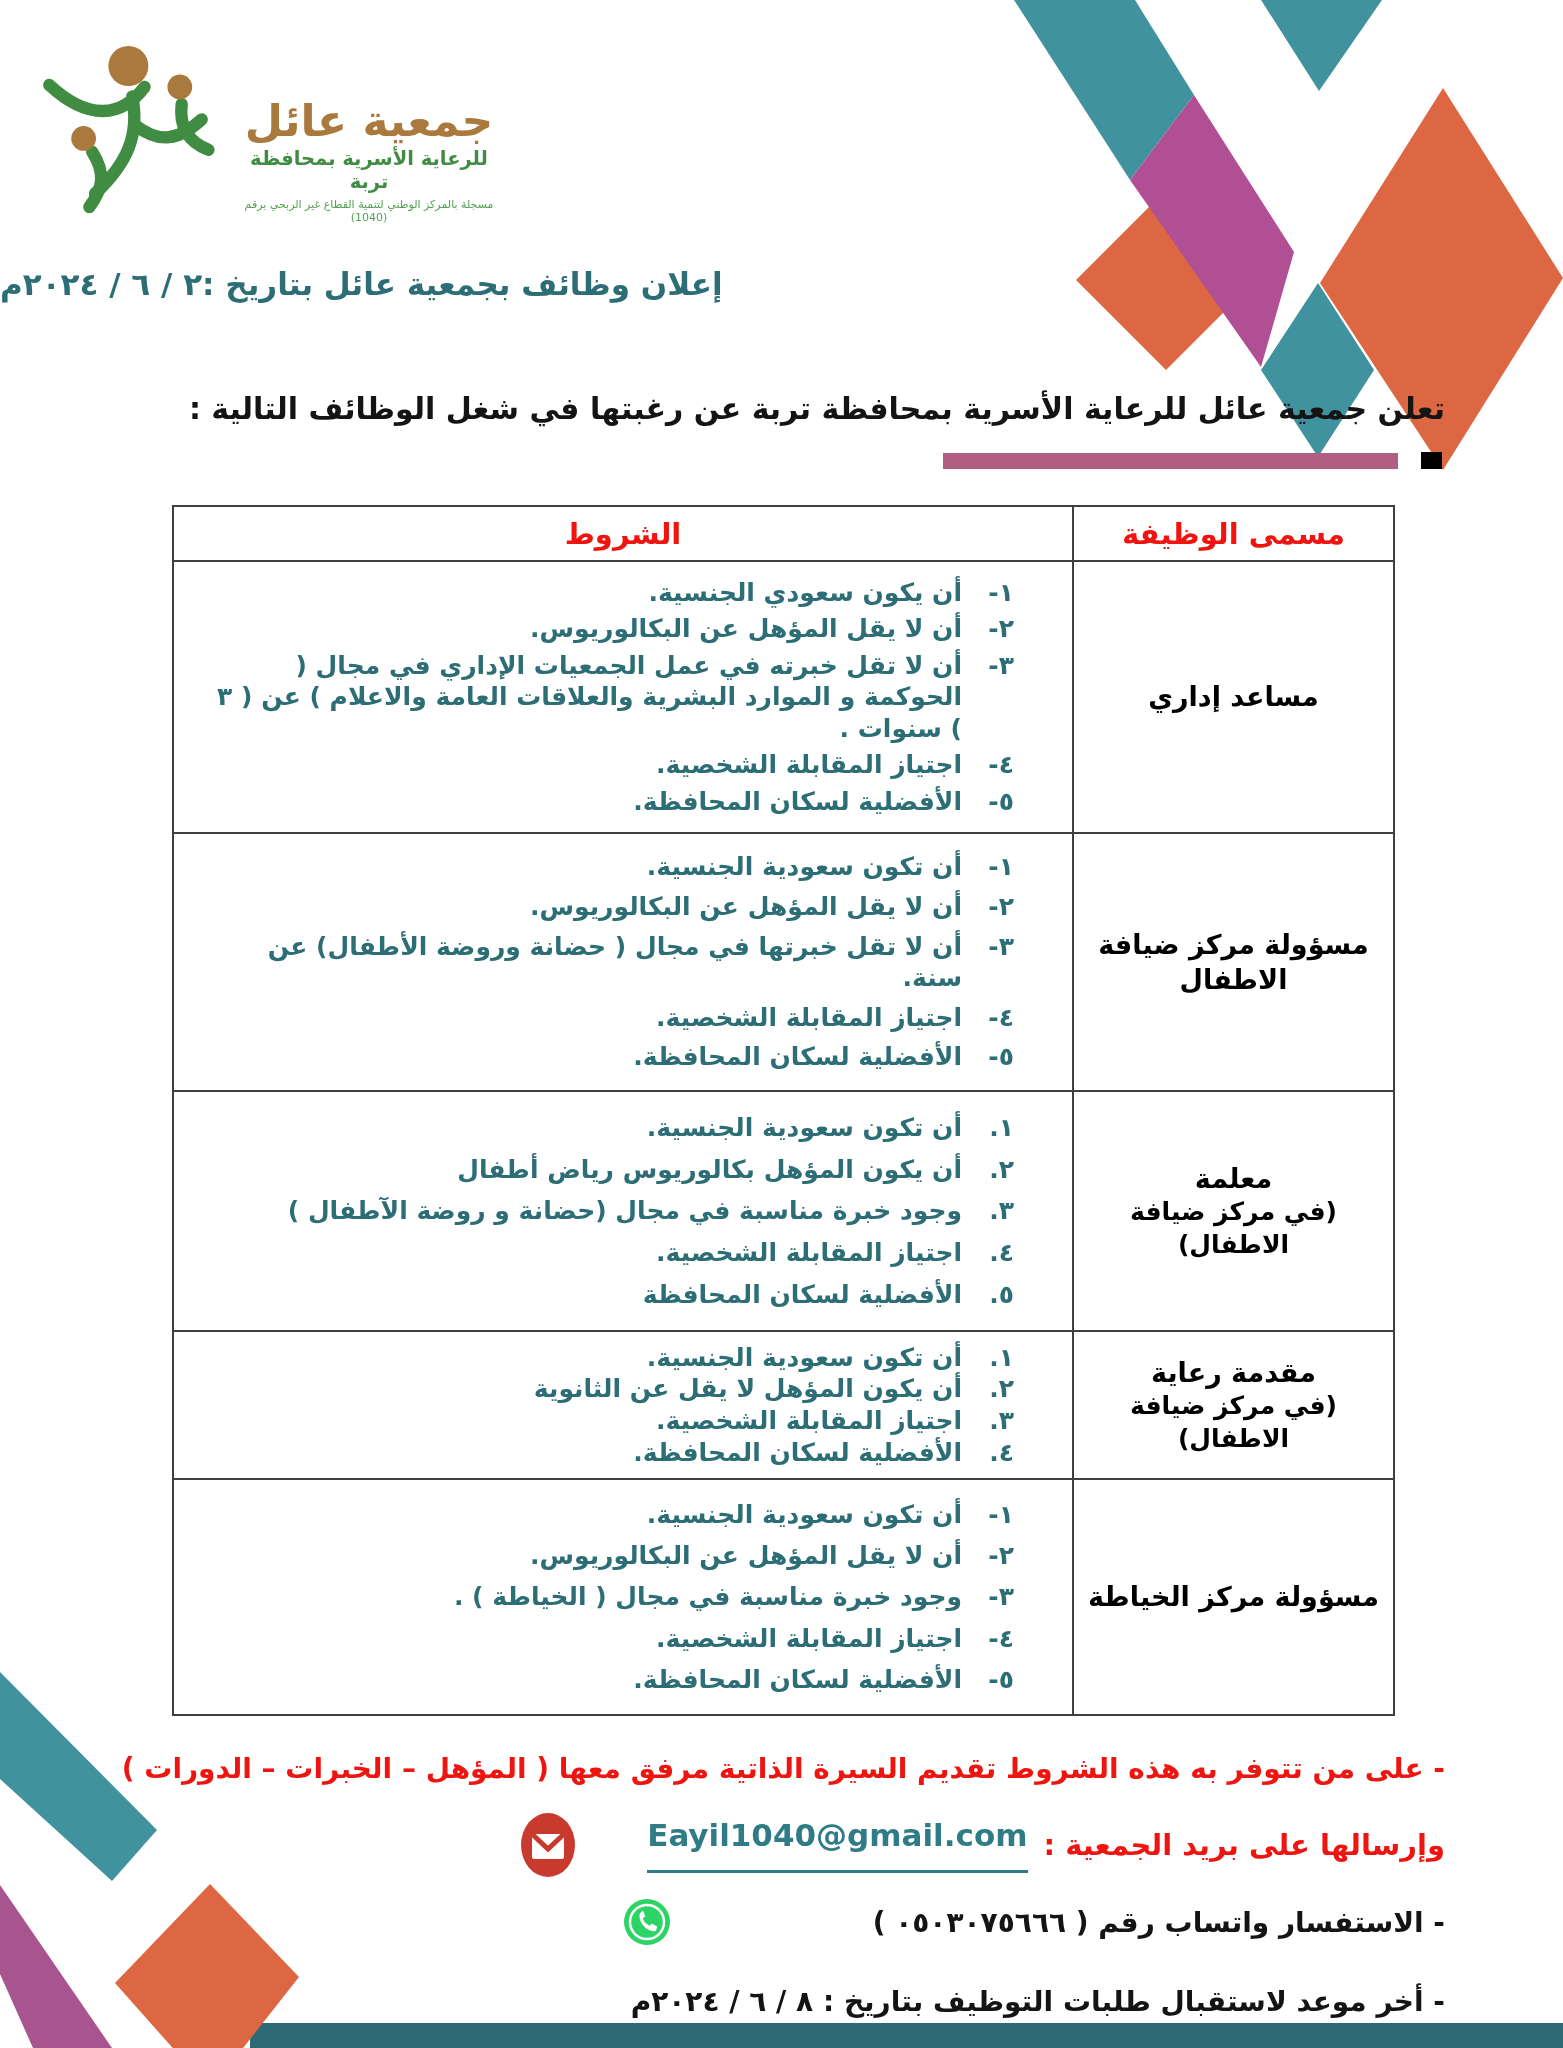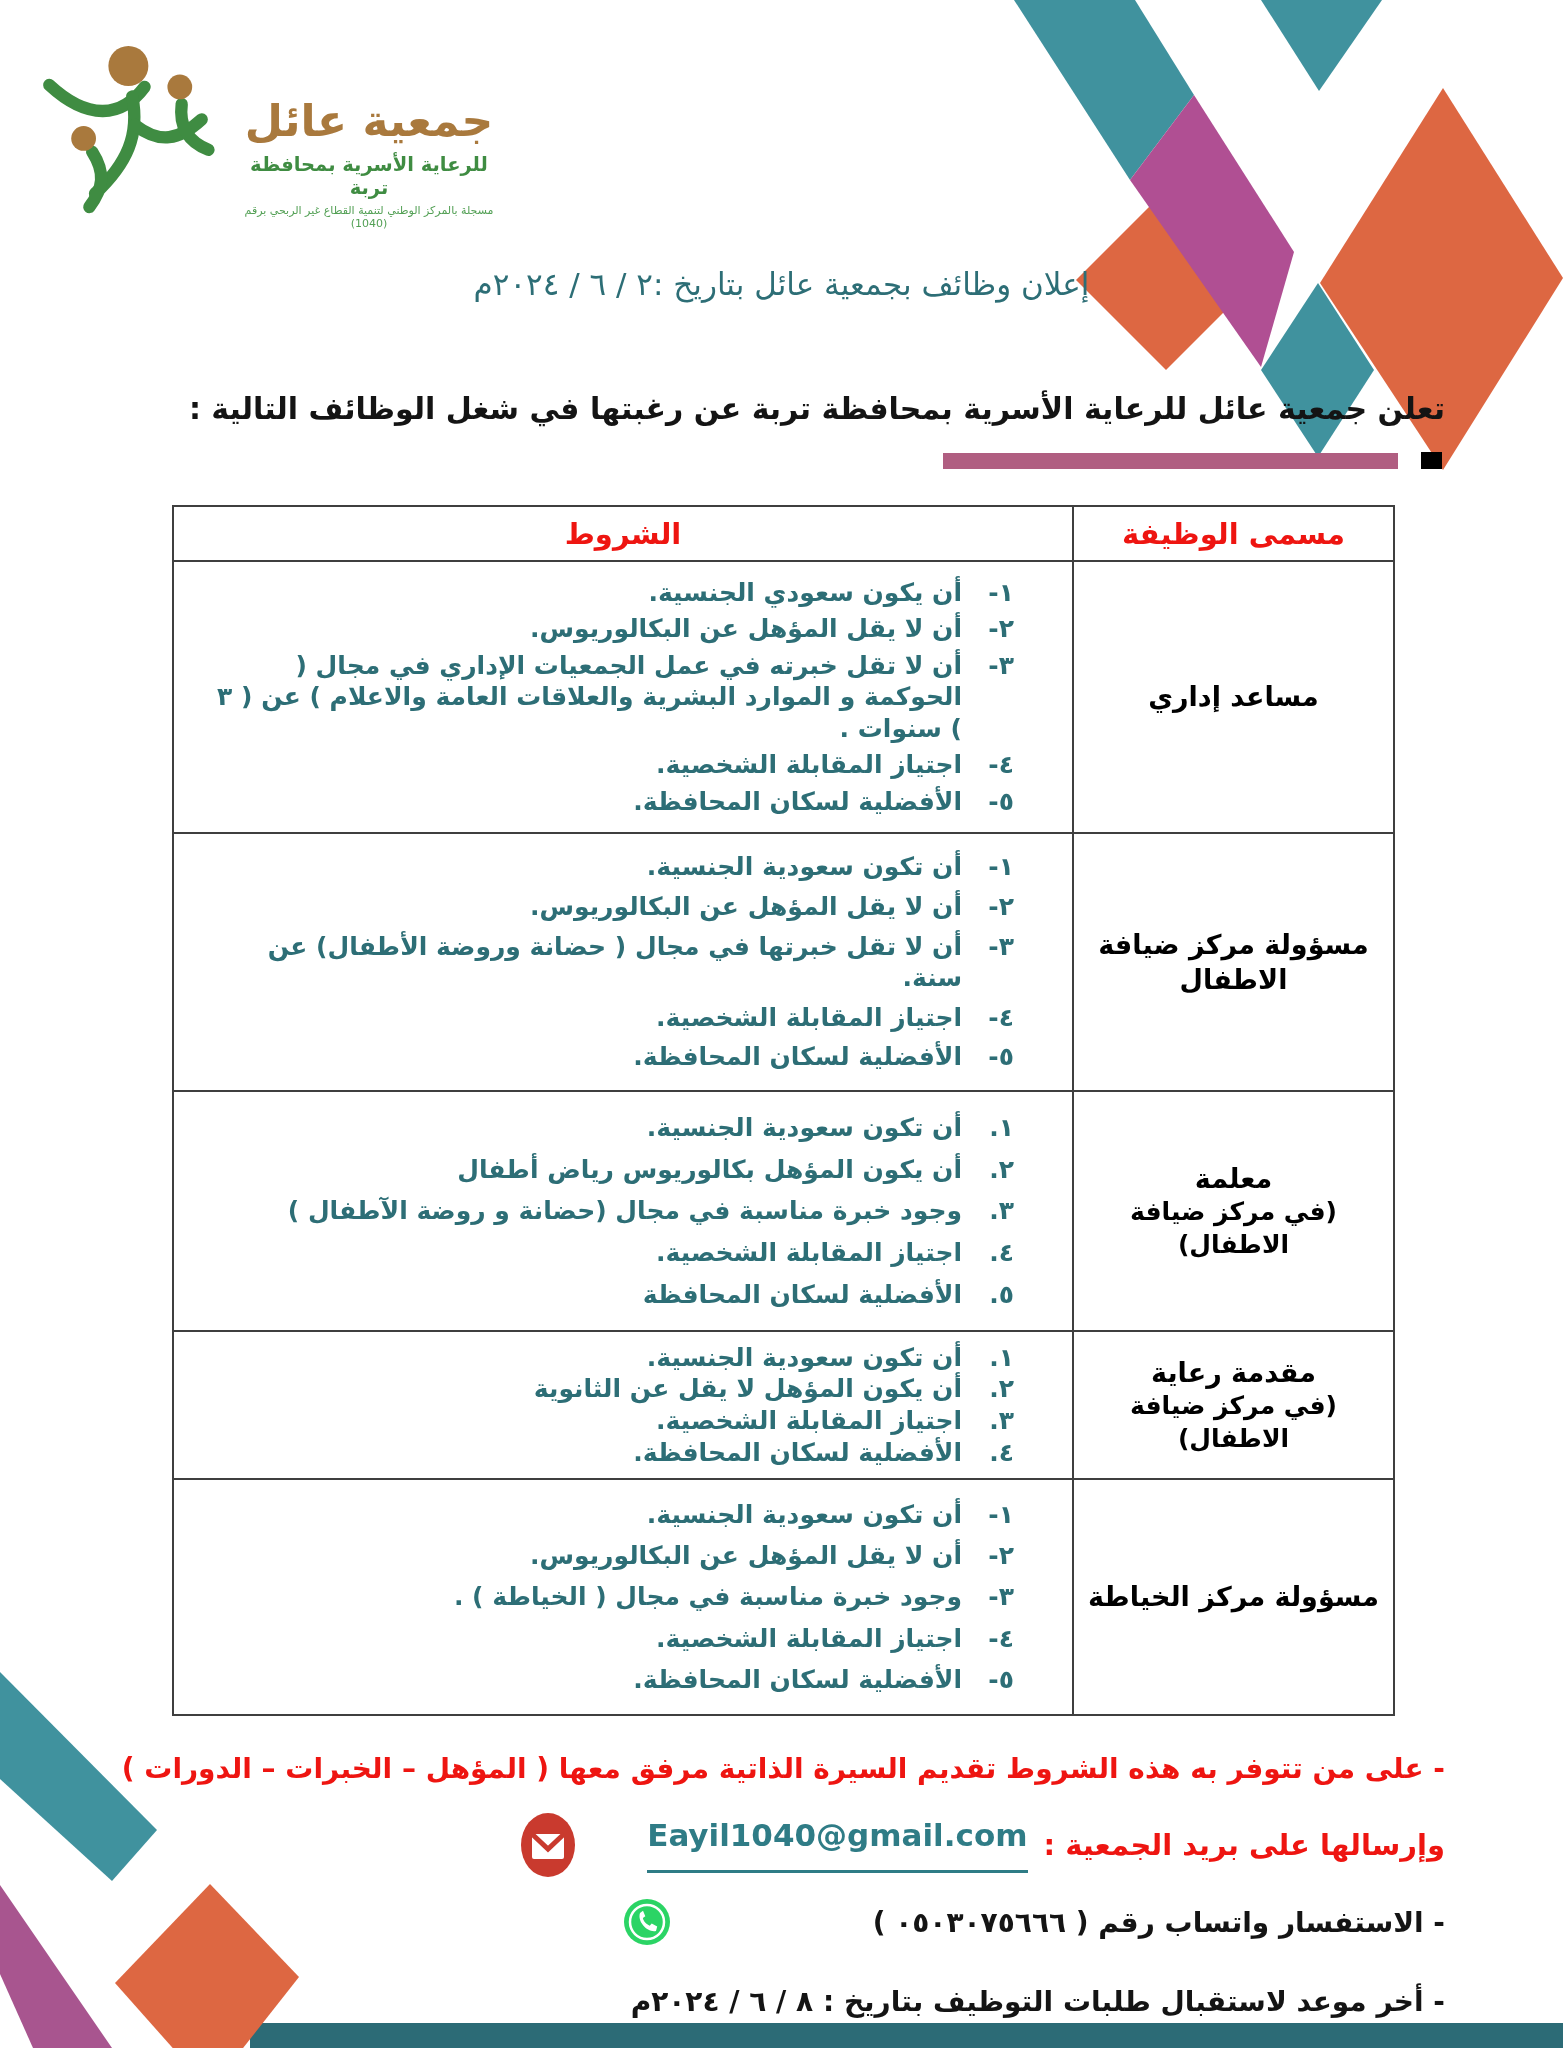--- a/index.html
+++ b/index.html
@@ -4,25 +4,25 @@
 <style>
   html,body{margin:0;padding:0;background:#fff;}
   .page{
     position:relative;width:1563px;height:2048px;background:#ffffff;overflow:hidden;
     direction:rtl;font-family:"DejaVu Sans",sans-serif;
   }
   
   .logo{position:absolute;top:26px;left:36px;display:flex;direction:ltr;align-items:flex-start;gap:2px;}
   .logo-text{direction:rtl;text-align:center;margin-top:72px;width:262px;}
   .logo-title{color:#a9793d;font-size:44px;font-weight:bold;line-height:1.05;}
-  .logo-sub{color:#3f8c42;font-size:19.5px;font-weight:bold;margin-top:9px;}
+  .logo-sub{color:#3f8c42;font-size:19.5px;font-weight:bold;margin-top:3px;}
   .logo-reg{color:#53a055;font-size:11px;margin-top:5px;}
   
-  .announce{position:absolute;top:266px;left:0;width:100%;text-align:center;
-    color:#2d6e76;font-size:31px;font-weight:normal;}
+  .announce{position:absolute;top:266px;left:0;width:100%;text-align:left;
+    color:#2d6e76;font-size:31px;font-weight:bold;}
   .intro{position:absolute;top:391px;right:118px;color:#141414;font-size:30px;
     font-weight:bold;white-space:nowrap;}
   .divider-bar{position:absolute;top:453px;right:165px;width:455px;height:16px;background:#b05e81;}
   .section-bullet{position:absolute;top:452px;right:121px;width:21px;height:17px;background:#000;}
   
   table.jobs{position:absolute;top:505px;right:168px;width:1223px;border-collapse:collapse;direction:rtl;table-layout:fixed;}
   table.jobs td,table.jobs th{border:2px solid #3f3f3f;vertical-align:middle;padding:0;}
   col.job-col{width:321px;}
   tr.head-row{height:55px;}
   th.hdr{color:#ee1511;font-size:29px;font-weight:600;text-align:center;}

